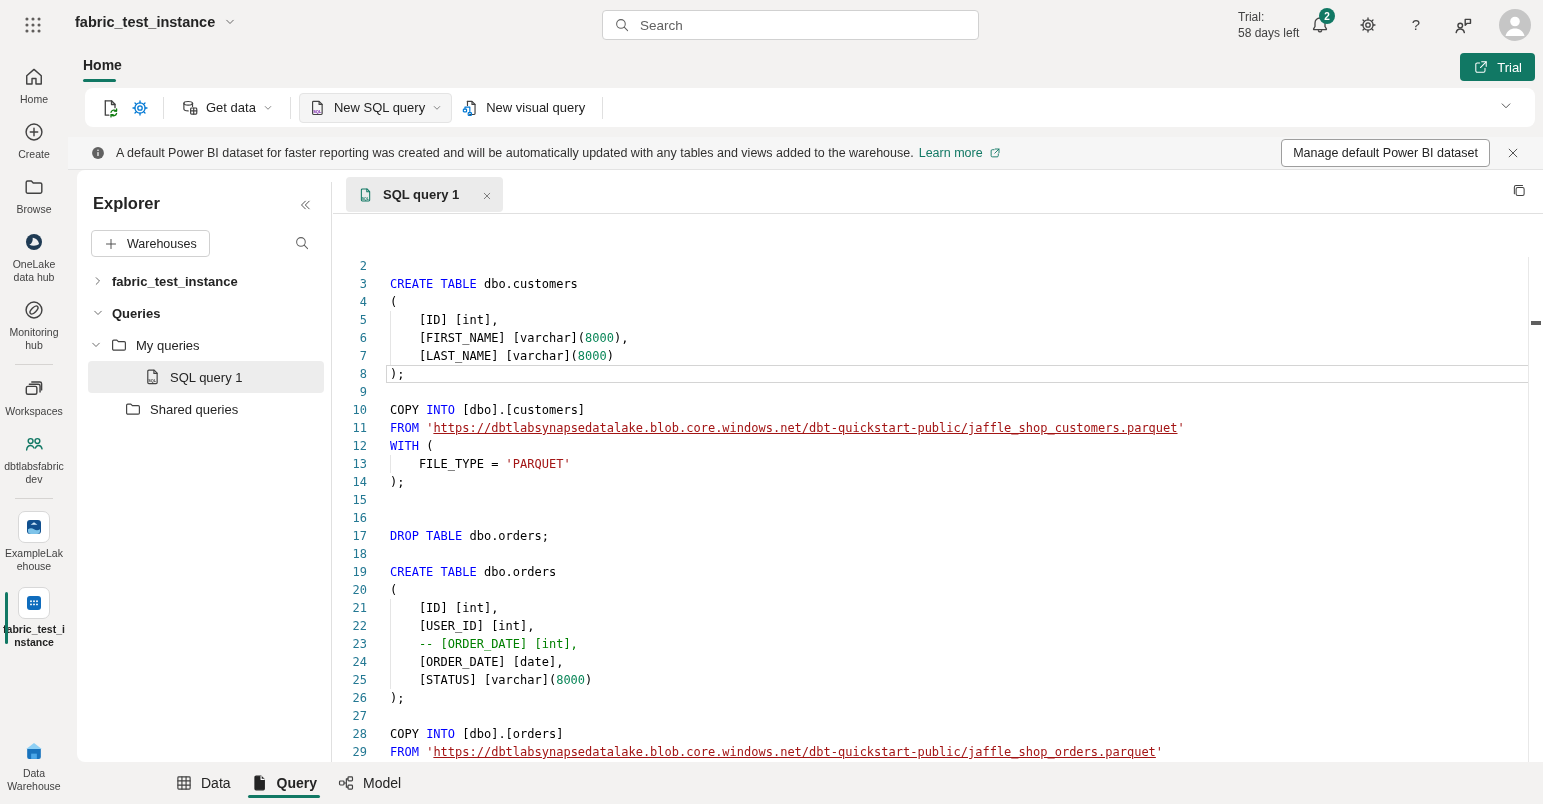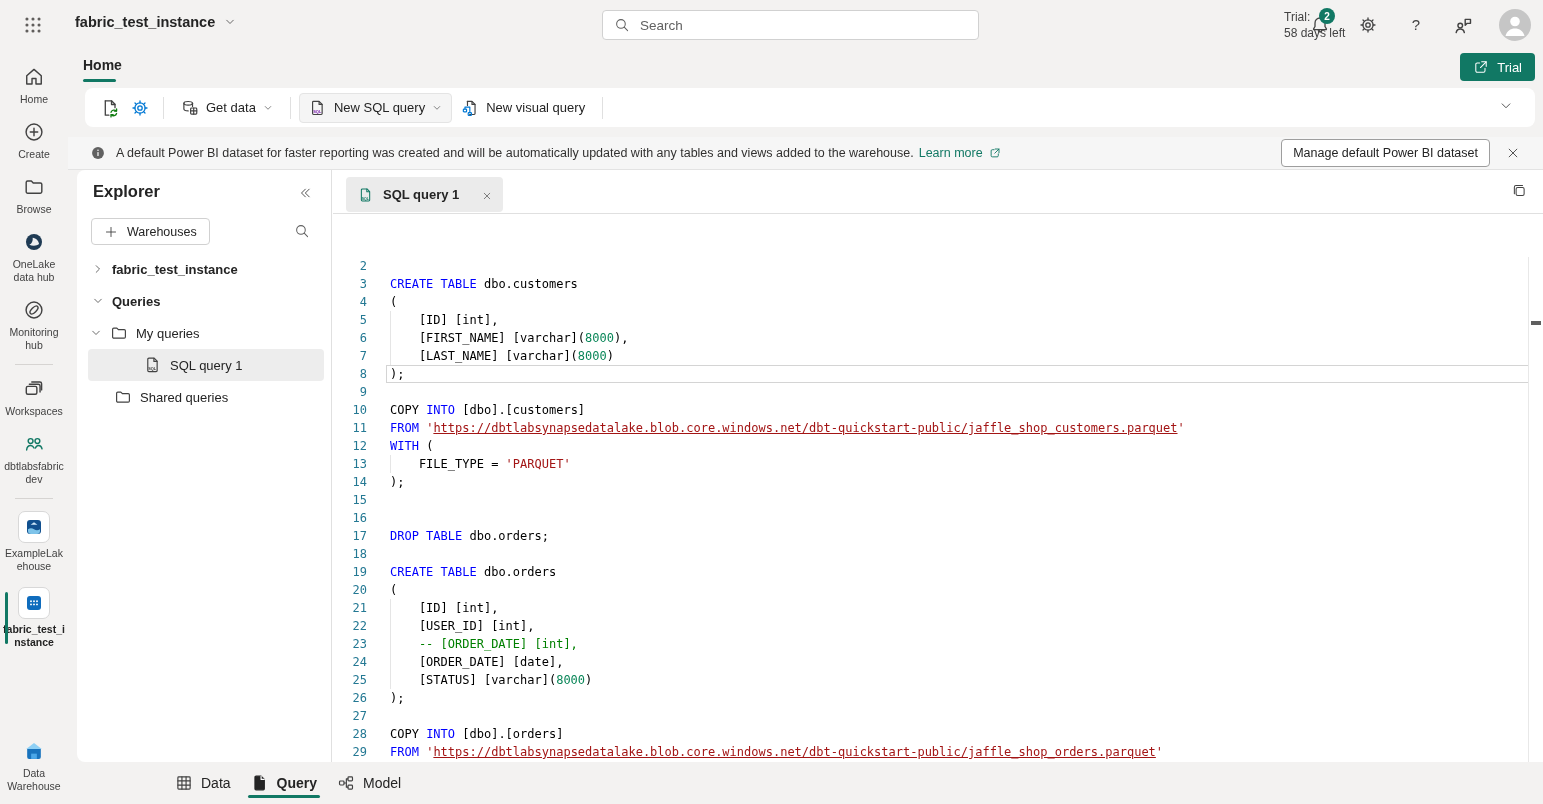--- a/index.html
+++ b/index.html
@@ -20,21 +20,21 @@
   
   .topbar{position:absolute;left:0;top:0;right:0;height:50px;}
   .waffle{position:absolute;left:22px;top:14px;width:22px;height:22px;cursor:pointer}
   .ws-name{position:absolute;left:75px;top:14px;display:flex;align-items:center;gap:9px;
     font-size:14.5px;font-weight:700;color:#242424;cursor:pointer}
   .searchbox{position:absolute;left:602px;top:10px;width:377px;height:30px;background:#fff;
     border:1px solid #d1d1d1;border-radius:4px;display:flex;align-items:center;box-sizing:border-box;padding-left:11px;gap:8px}
   .searchbox input{border:none;outline:none;background:transparent;font-size:13.5px;color:#242424;width:300px;
     font-family:"Liberation Sans",sans-serif}
   .searchbox input::placeholder{color:#616161}
-  .trial{position:absolute;left:1284px;top:9px;font-size:12px;line-height:16px;color:#424242}
+  .trial{position:absolute;left:1238px;top:9px;font-size:12px;line-height:16px;color:#424242}
   .top-ic{position:absolute;top:15px;width:20px;height:20px;cursor:pointer}
   .badge{position:absolute;left:9px;top:-7px;min-width:16px;height:16px;border-radius:8px;background:#117864;
     color:#fff;font-size:10px;font-weight:700;display:flex;align-items:center;justify-content:center;padding:0 2px;box-sizing:border-box}
   .avatar{position:absolute;left:1499px;top:9px;width:32px;height:32px;border-radius:50%;background:#c6c6c6;overflow:hidden;cursor:pointer}
 
   
   .ribbon{position:absolute;left:0;top:50px;right:0;height:34px}
   .home-tab{position:absolute;left:83px;top:7px;font-size:14px;font-weight:700;color:#242424;cursor:pointer}
   .home-underline{position:absolute;left:83px;bottom:2px;width:33px;height:3px;border-radius:2px;background:#117864}
   .share-btn{position:absolute;right:8px;top:3px;height:28px;background:#117864;color:#fff;border-radius:4px;
@@ -64,21 +64,21 @@
   .rail-label{font-size:10.5px;line-height:13px;color:#424242;text-align:center;max-width:62px;overflow-wrap:anywhere}
   .rail-item.selected .rail-label{font-weight:700;color:#242424}
   .rail-item.selected::before{content:"";position:absolute;left:5px;top:12px;bottom:12px;width:3px;border-radius:2px;background:#117864}
   .rail-divider{width:38px;height:1px;background:#d6d4d2;margin:5px 0}
   .rail-icon{width:24px;height:24px;display:flex;align-items:center;justify-content:center}
   .rail-icon.boxed{width:30px;height:30px;border:1px solid #d8d8d8;border-radius:7px;background:#fff}
   .rail-item.pinned{margin-top:auto;margin-bottom:4px}
 
   
   .card{position:absolute;left:77px;top:170px;width:1466px;bottom:42px;background:#fff;border-radius:8px 0 0 8px;overflow:hidden}
-  .explorer{position:absolute;left:0;top:0;bottom:0;width:255px;border-right:1px solid #e0e0e0;box-sizing:border-box}
+  .explorer{position:absolute;left:0;top:12px;bottom:0;width:255px;border-right:1px solid #e0e0e0;box-sizing:border-box}
   .exp-title{position:absolute;left:16px;top:12px;font-size:16.5px;font-weight:700;color:#242424}
   .exp-collapse{position:absolute;right:18px;top:16px;width:15px;height:15px;cursor:pointer}
   .wh-btn{position:absolute;left:14px;top:48px;height:27px;border:1px solid #d1d1d1;border-radius:4px;background:#fff;
     display:flex;align-items:center;gap:9px;padding:0 12px;font-size:12.5px;color:#242424;cursor:pointer;box-sizing:border-box}
   .exp-search{position:absolute;right:20px;top:53px;width:17px;height:17px;cursor:pointer}
   .tree{position:absolute;left:0;right:0;top:83px}
   .tree-row{height:32px;display:flex;align-items:center;font-size:13px;color:#242424;cursor:pointer;box-sizing:border-box}
   .tree-row .chev{width:12px;height:12px;margin-right:8px;flex:none}
   .tree-row .ticon{width:18px;height:18px;margin-right:8px;flex:none}
   .tree-row.bold{font-weight:700}
@@ -489,21 +489,21 @@
         </div>
         <div class="tree-row" style="background: rgb(237, 237, 237); border-radius: 4px; margin-left: 11px; margin-right: 7px; padding-left: 36px;">
           <span class="chev"></span>
           <span class="ticon"><svg viewBox="0 0 20 20" width="100%" height="100%" fill="none" stroke="#424242" stroke-width="1.3" stroke-linecap="round" stroke-linejoin="round">
               <path d="M5.4 2.4h5.9l3.3 3.3v10.5a1.2 1.2 0 0 1-1.2 1.2H5.4a1.2 1.2 0 0 1-1.2-1.2V3.6a1.2 1.2 0 0 1 1.2-1.2Z"></path>
               <path d="M11 2.6V6h3.4"></path>
               <text x="4.7" y="15.9" font-size="4.3" font-weight="700" fill="#424242" stroke="none" font-family="Liberation Sans,sans-serif">SQL</text>
             </svg></span>
           <span>SQL query 1</span>
         </div>
-        <div class="tree-row" style="padding-left: 17px;">
+        <div class="tree-row" style="padding-left: 27px;">
           <span class="chev"></span>
           <span class="ticon"><svg viewBox="0 0 20 20" width="100%" height="100%" fill="none" stroke="#424242" stroke-width="1.3" stroke-linecap="round" stroke-linejoin="round">
               <path d="M2.9 5.8c0-.7.6-1.3 1.3-1.3h3.4l1.7 1.8h6.5c.7 0 1.3.6 1.3 1.3v6.8c0 .7-.6 1.3-1.3 1.3H4.2c-.7 0-1.3-.6-1.3-1.3Z"></path>
             </svg></span>
           <span>Shared queries</span>
         </div>
       </div>
   </div>
 
   <div class="editor">

